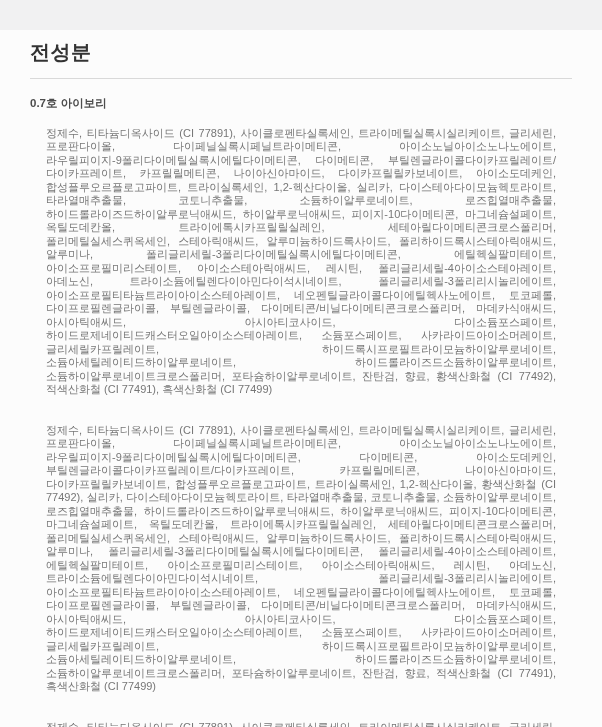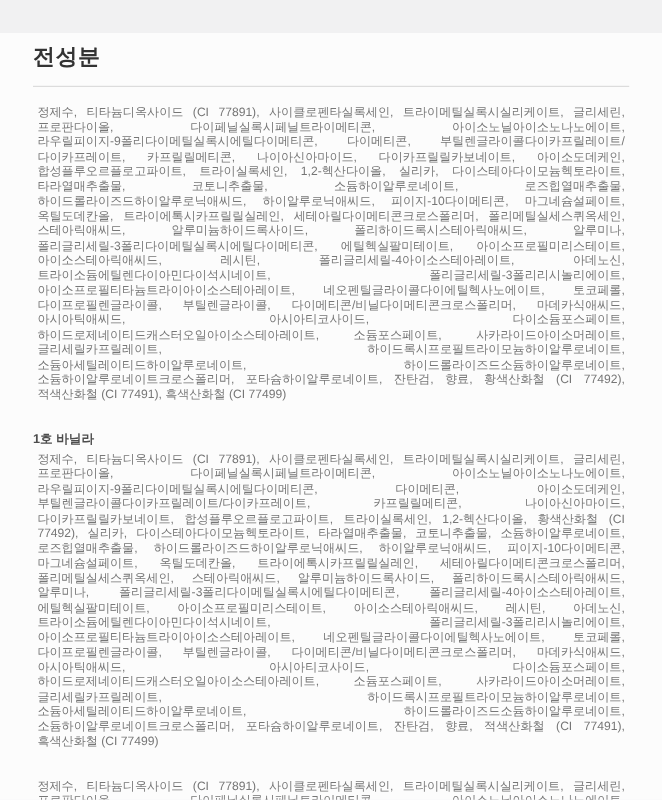--- a/index.html
+++ b/index.html
@@ -48,43 +48,43 @@
     font-size: 11.5px;
     font-weight: bold;
     color: #4d4d4d;
     margin: 0 0 3px 0;
     line-height: 1.3;
   }
   .ingredient-list {
     font-size: 11px;
     line-height: 13.5px;
     color: #767676;
-    margin: 4px;
+    margin: 16px;
     text-align: justify;
     word-break: keep-all;
     overflow-wrap: break-word;
   }
 </style>
 </head>
 <body>
 
 <div class="page">
   <div class="top-strip"></div>
   <div class="content-card">
 
     <h1 class="page-title">전성분</h1>
 
     <hr class="title-divider">
 
     <section class="ingredient-section">
+      <h2 class="section-heading">0.7호 아이보리</h2>
       <p class="ingredient-list">정제수, 티타늄디옥사이드 (CI 77891), 사이클로펜타실록세인, 트라이메틸실록시실리케이트, 글리세린, 프로판다이올, 다이페닐실록시페닐트라이메티콘, 아이소노닐아이소노나노에이트, 라우릴피이지-9폴리다이메틸실록시에틸다이메티콘, 다이메티콘, 부틸렌글라이콜다이카프릴레이트/다이카프레이트, 카프릴릴메티콘, 나이아신아마이드, 다이카프릴릴카보네이트, 아이소도데케인, 합성플루오르플로고파이트, 트라이실록세인, 1,2-헥산다이올, 실리카, 다이스테아다이모늄헥토라이트, 타라열매추출물, 코토니추출물, 소듐하이알루로네이트, 로즈힙열매추출물, 하이드롤라이즈드하이알루로닉애씨드, 하이알루로닉애씨드, 피이지-10다이메티콘, 마그네슘설페이트, 옥틸도데칸올, 트라이에톡시카프릴릴실레인, 세테아릴다이메티콘크로스폴리머, 폴리메틸실세스퀴옥세인, 스테아릭애씨드, 알루미늄하이드록사이드, 폴리하이드록시스테아릭애씨드, 알루미나, 폴리글리세릴-3폴리다이메틸실록시에틸다이메티콘, 에틸헥실팔미테이트, 아이소프로필미리스테이트, 아이소스테아릭애씨드, 레시틴, 폴리글리세릴-4아이소스테아레이트, 아데노신, 트라이소듐에틸렌다이아민다이석시네이트, 폴리글리세릴-3폴리리시놀리에이트, 아이소프로필티타늄트라이아이소스테아레이트, 네오펜틸글라이콜다이에틸헥사노에이트, 토코페롤, 다이프로필렌글라이콜, 부틸렌글라이콜, 다이메티콘/비닐다이메티콘크로스폴리머, 마데카식애씨드, 아시아틱애씨드, 아시아티코사이드, 다이소듐포스페이트, 하이드로제네이티드캐스터오일아이소스테아레이트, 소듐포스페이트, 사카라이드아이소머레이트, 글리세릴카프릴레이트, 하이드록시프로필트라이모늄하이알루로네이트, 소듐아세틸레이티드하이알루로네이트, 하이드롤라이즈드소듐하이알루로네이트, 소듐하이알루로네이트크로스폴리머, 포타슘하이알루로네이트, 잔탄검, 향료, 황색산화철 (CI 77492), 적색산화철 (CI 77491), 흑색산화철 (CI 77499)</p>
     </section>
 
     <section class="ingredient-section">
-      <h2 class="section-heading">1호 바닐라</h2>
       <p class="ingredient-list">정제수, 티타늄디옥사이드 (CI 77891), 사이클로펜타실록세인, 트라이메틸실록시실리케이트, 글리세린, 프로판다이올, 다이페닐실록시페닐트라이메티콘, 아이소노닐아이소노나노에이트, 라우릴피이지-9폴리다이메틸실록시에틸다이메티콘, 다이메티콘, 아이소도데케인, 부틸렌글라이콜다이카프릴레이트/다이카프레이트, 카프릴릴메티콘, 나이아신아마이드, 다이카프릴릴카보네이트, 합성플루오르플로고파이트, 트라이실록세인, 1,2-헥산다이올, 황색산화철 (CI 77492), 실리카, 다이스테아다이모늄헥토라이트, 타라열매추출물, 코토니추출물, 소듐하이알루로네이트, 로즈힙열매추출물, 하이드롤라이즈드하이알루로닉애씨드, 하이알루로닉애씨드, 피이지-10다이메티콘, 마그네슘설페이트, 옥틸도데칸올, 트라이에톡시카프릴릴실레인, 세테아릴다이메티콘크로스폴리머, 폴리메틸실세스퀴옥세인, 스테아릭애씨드, 알루미늄하이드록사이드, 폴리하이드록시스테아릭애씨드, 알루미나, 폴리글리세릴-3폴리다이메틸실록시에틸다이메티콘, 폴리글리세릴-4아이소스테아레이트, 에틸헥실팔미테이트, 아이소프로필미리스테이트, 아이소스테아릭애씨드, 레시틴, 아데노신, 트라이소듐에틸렌다이아민다이석시네이트, 폴리글리세릴-3폴리리시놀리에이트, 아이소프로필티타늄트라이아이소스테아레이트, 네오펜틸글라이콜다이에틸헥사노에이트, 토코페롤, 다이프로필렌글라이콜, 부틸렌글라이콜, 다이메티콘/비닐다이메티콘크로스폴리머, 마데카식애씨드, 아시아틱애씨드, 아시아티코사이드, 다이소듐포스페이트, 하이드로제네이티드캐스터오일아이소스테아레이트, 소듐포스페이트, 사카라이드아이소머레이트, 글리세릴카프릴레이트, 하이드록시프로필트라이모늄하이알루로네이트, 소듐아세틸레이티드하이알루로네이트, 하이드롤라이즈드소듐하이알루로네이트, 소듐하이알루로네이트크로스폴리머, 포타슘하이알루로네이트, 잔탄검, 향료, 적색산화철 (CI 77491), 흑색산화철 (CI 77499)</p>
     </section>
 
     <section class="ingredient-section">
       <p class="ingredient-list">정제수, 티타늄디옥사이드 (CI 77891), 사이클로펜타실록세인, 트라이메틸실록시실리케이트, 글리세린, 프로판다이올, 다이페닐실록시페닐트라이메티콘, 아이소노닐아이소노나노에이트, 라우릴피이지-9폴리다이메틸실록시에틸다이메티콘, 다이메티콘, 아이소도데케인, 부틸렌글라이콜다이카프릴레이트/다이카프레이트, 카프릴릴메티콘, 나이아신아마이드, 다이카프릴릴카보네이트, 합성플루오르플로고파이트, 트라이실록세인, 1,2-헥산다이올, 실리카, 다이스테아다이모늄헥토라이트, 타라열매추출물, 코토니추출물, 소듐하이알루로네이트, 로즈힙열매추출물, 하이드롤라이즈드하이알루로닉애씨드, 하이알루로닉애씨드, 피이지-10다이메티콘, 마그네슘설페이트, 옥틸도데칸올, 트라이에톡시카프릴릴실레인, 세테아릴다이메티콘크로스폴리머, 폴리메틸실세스퀴옥세인, 스테아릭애씨드, 알루미늄하이드록사이드, 폴리하이드록시스테아릭애씨드, 알루미나, 폴리글리세릴-3폴리다이메틸실록시에틸다이메티콘, 폴리글리세릴-4아이소스테아레이트, 에틸헥실팔미테이트, 아이소프로필미리스테이트, 아이소스테아릭애씨드, 레시틴, 아데노신, 트라이소듐에틸렌다이아민다이석시네이트, 폴리글리세릴-3폴리리시놀리에이트, 아이소프로필티타늄트라이아이소스테아레이트, 네오펜틸글라이콜다이에틸헥사노에이트, 토코페롤, 다이프로필렌글라이콜, 부틸렌글라이콜, 다이메티콘/비닐다이메티콘크로스폴리머, 마데카식애씨드, 아시아틱애씨드, 아시아티코사이드, 다이소듐포스페이트, 하이드로제네이티드캐스터오일아이소스테아레이트, 소듐포스페이트, 사카라이드아이소머레이트, 글리세릴카프릴레이트, 하이드록시프로필트라이모늄하이알루로네이트, 소듐아세틸레이티드하이알루로네이트, 하이드롤라이즈드소듐하이알루로네이트, 소듐하이알루로네이트크로스폴리머, 포타슘하이알루로네이트, 잔탄검, 향료, 황색산화철 (CI 77492), 적색산화철 (CI 77491), 흑색산화철 (CI 77499)</p>
     </section>
 
   </div>
 </div>
 

